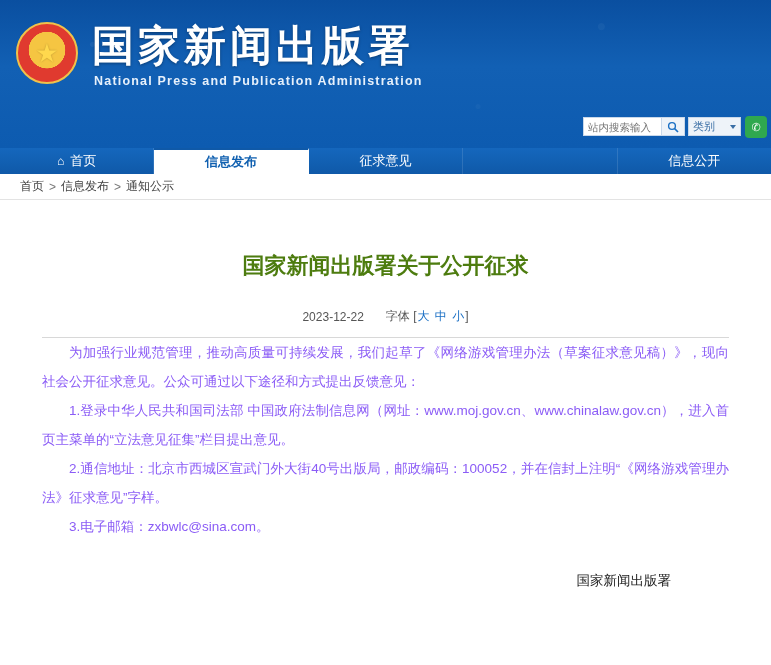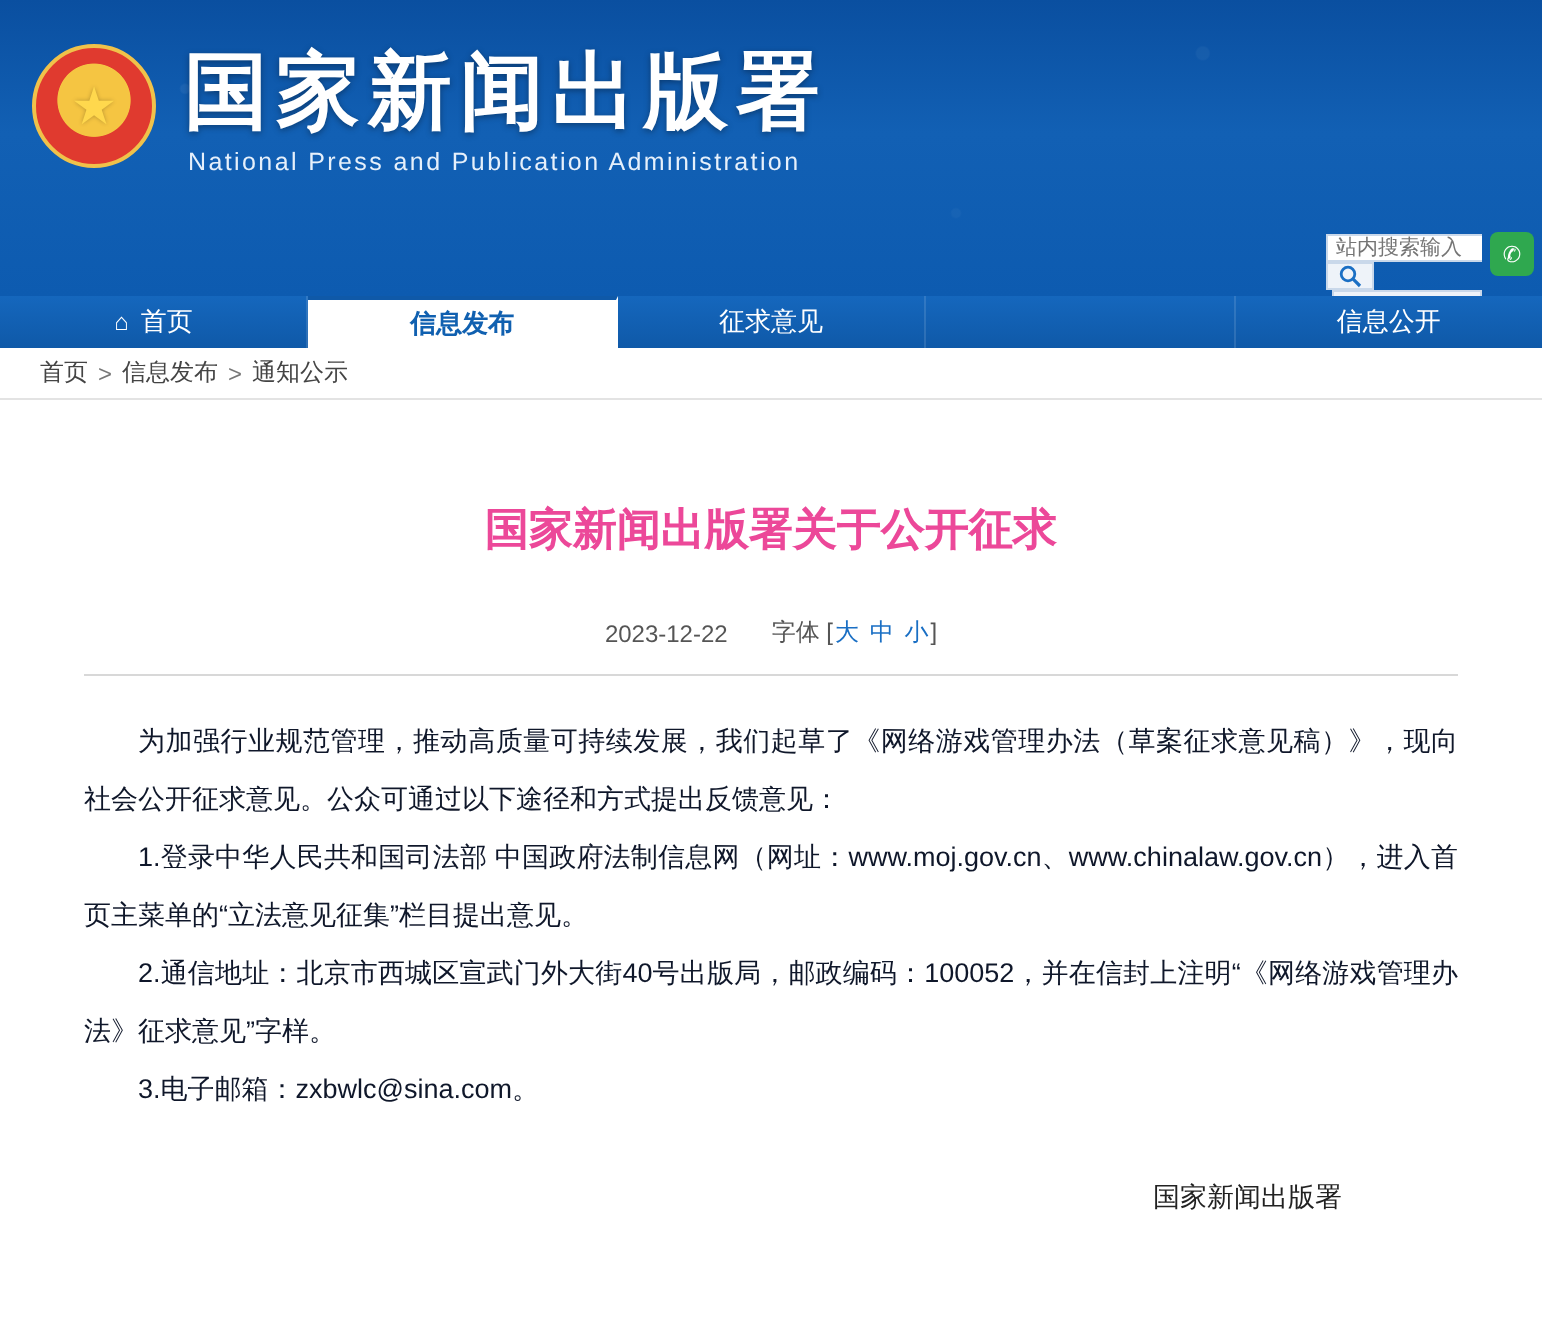--- a/index.html
+++ b/index.html
@@ -72,31 +72,30 @@
     letter-spacing: 4px;
     line-height: 48px;
     text-shadow: 0 1px 3px rgba(0,0,0,0.35);
   }
   .site-subtitle {
     position: absolute;
     left: 94px; top: 74px;
     color: #e6f0fb;
     font-size: 12.5px;
     letter-spacing: 1.2px;
-    font-weight: normal;
+    font-weight: bold;
   }
 
   
   .searchbar {
     position: absolute;
     right: 30px; bottom: 12px;
     display: flex; align-items: stretch;
     height: 19px;
     font-size: 11px;
-    flex-direction: column;
   }
   .search-input {
     width: 78px;
     border: 1px solid #c9d8ea;
     border-right: none;
     background: #ffffff;
     color: #999;
     font-size: 10.5px;
     padding: 0 4px;
     outline: none;
@@ -177,21 +176,21 @@
 
   
   .article {
     padding: 30px 42px 0 42px;
   }
   .article-title {
     text-align: center;
     font-family: "DejaVu Serif", serif;
     font-size: 22px;
     font-weight: bold;
-    color: #ec4899;
+    color: #4d7c0f;
     line-height: 34px;
     margin: 18px 0 0 0;
   }
   .article-title .line2 { display: block; }
 
   .meta {
     margin-top: 26px;
     display: flex; align-items: center; justify-content: center;
     gap: 22px;
     font-size: 12px;
@@ -203,24 +202,23 @@
     cursor: pointer;
     margin: 0 1px;
   }
   .divider {
     margin: 12px 0 0 0;
     border: none;
     border-top: 1px solid #d8d8d8;
   }
 
   .body-text {
-    margin-top: 18px;
     font-size: 13.5px;
     line-height: 29px;
-    color: #0f172a;
+    color: #8b5cf6;
     text-align: justify;
   }
   .body-text p { margin: 0; }
   .body-text p.indent { text-indent: 2em; }
 
   .signature {
     margin-top: 26px;
     text-align: right;
     font-size: 13.5px;
     line-height: 27px;

